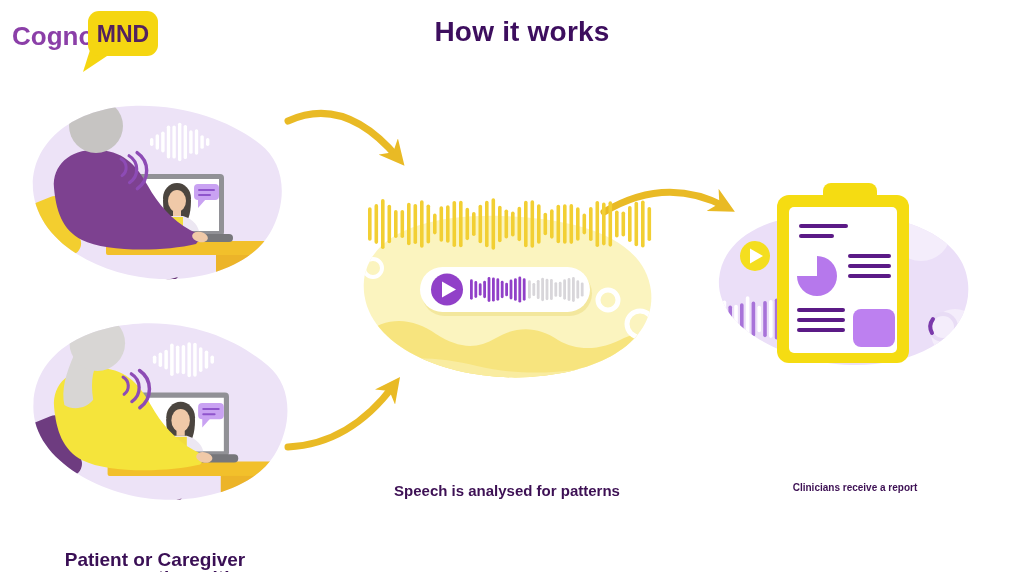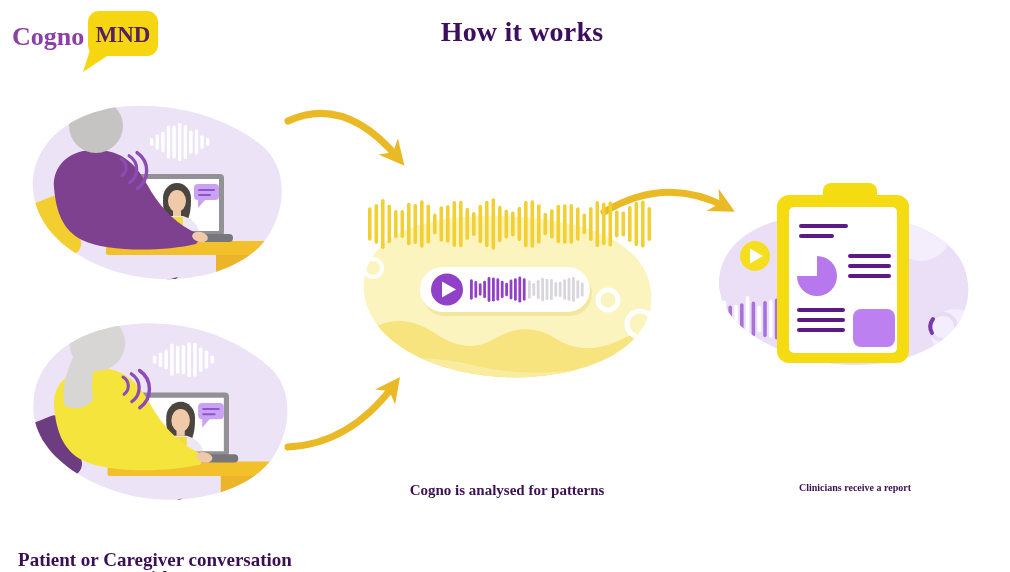--- a/index.html
+++ b/index.html
@@ -1,17 +1,17 @@
 <!DOCTYPE html>
 <html><head>
 <meta charset="utf-8">
 <style>
   html,body{margin:0;padding:0;background:#fff;}
   #page{position:relative;width:1010px;height:572px;background:#fff;overflow:hidden;
-        font-family:Liberation Serif, serif;}
+        font-family:Liberation Sans, sans-serif;}
   svg{display:block;}
   .abs{position:absolute;}
   #title{left:17px;top:16px;width:100%;text-align:center;font-size:28px;font-weight:800;
          color:#3D0E5E;letter-spacing:.2px;}
   .caption{font-weight:700;color:#3D1054;text-align:center;}
   #caption-record{left:10px;top:523px;width:290px;font-size:19px;line-height:18px;color:#3A0F55;margin-top:28px;}
   #caption-analyse{left:352px;top:482px;width:310px;font-size:15px;}
   #caption-report{left:705px;top:482px;width:300px;font-size:10px;}
   
   .variant-a .shirt{fill:#7D4190}.variant-a .chairc{fill:#F3CE2F}
@@ -313,16 +313,16 @@
           <line x1="96" y1="137" x2="140" y2="137"></line>
           <line x1="96" y1="147" x2="140" y2="147"></line>
       </g>
       <rect x="150" y="126" width="42" height="38" rx="8" fill="#BD80F0"></rect>
     </g>
   </svg>
 
   <div id="caption-record" class="abs caption">
     <span>Patient or Caregiver conversation with</span><br>
   </div>
-  <div id="caption-analyse" class="abs caption">Cogno is analysed for patterns</div>
+  <div id="caption-analyse" class="abs caption">Speech is analysed for patterns</div>
   <div id="caption-report" class="abs caption">Clinicians receive a report</div>
 
 </div>
 
 </body></html>

